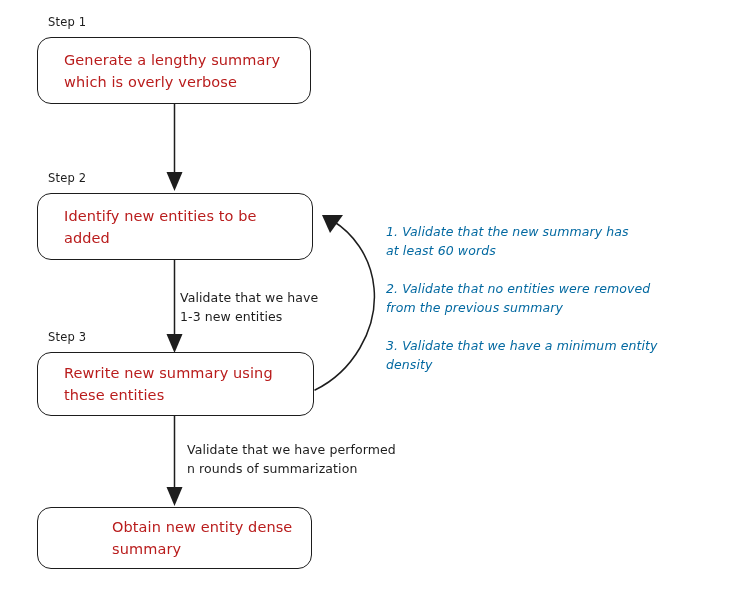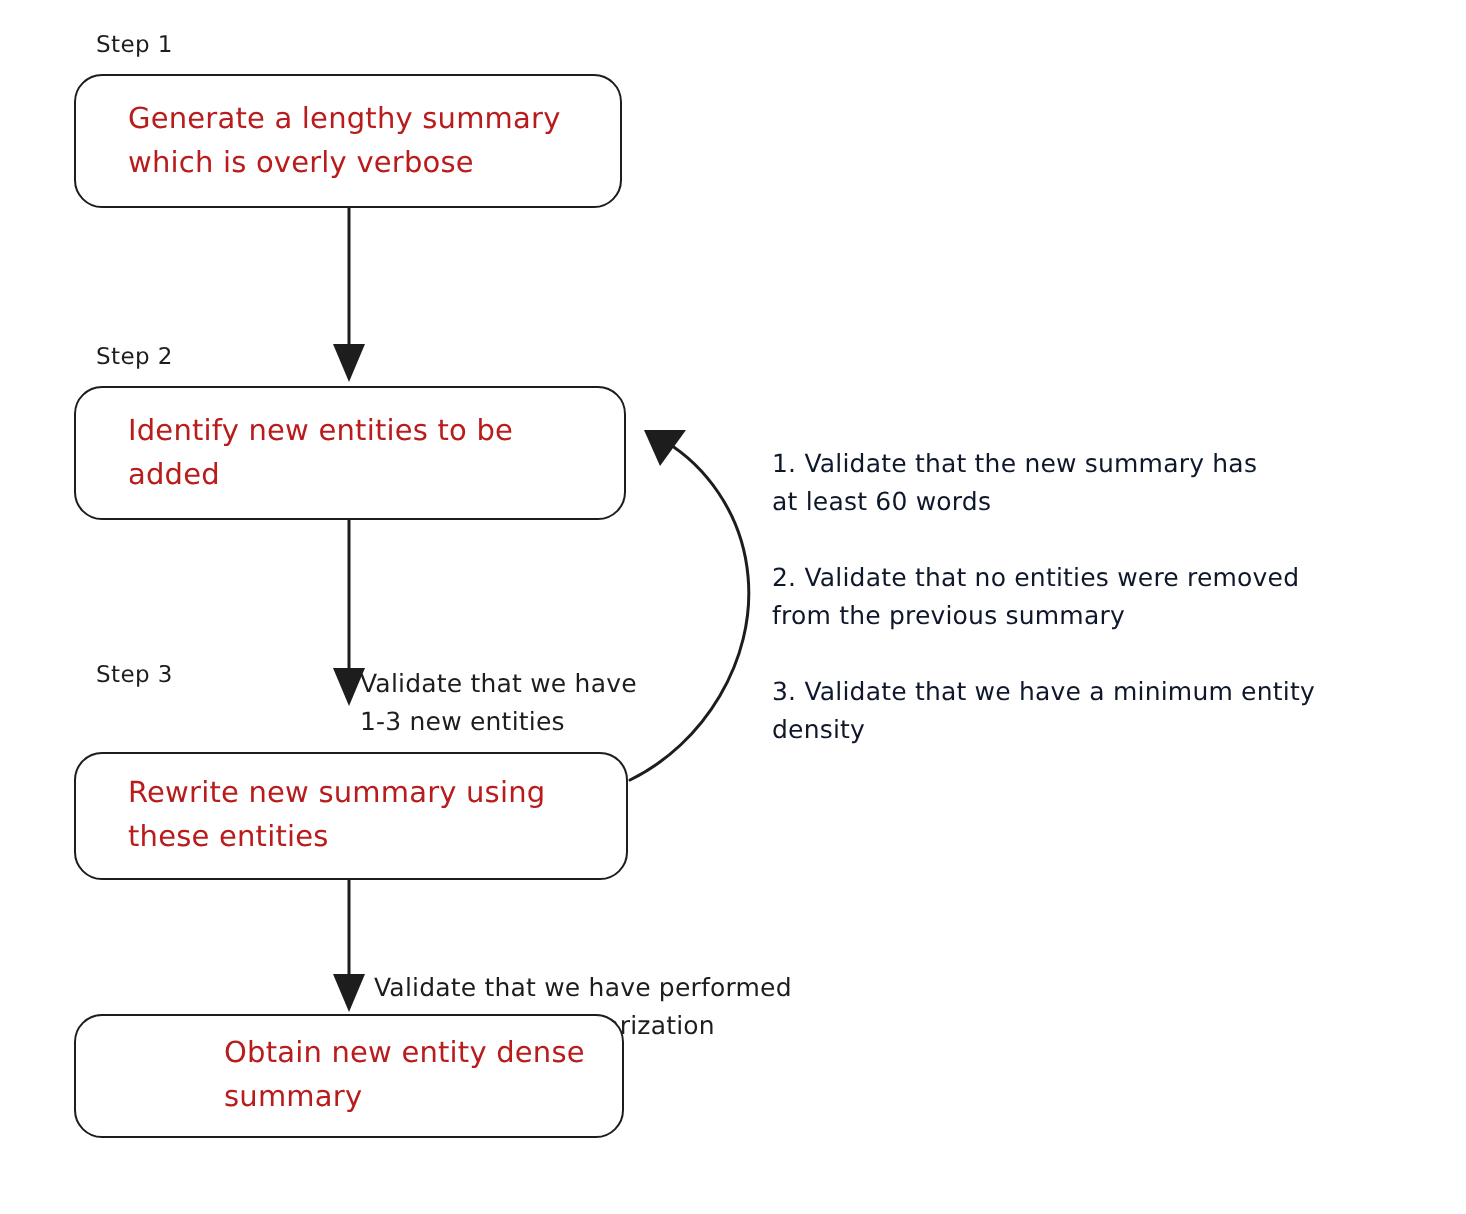--- a/index.html
+++ b/index.html
@@ -49,38 +49,38 @@
 
   
   .edge-label {
     position: absolute;
     font-family: "DejaVu Sans", sans-serif;
     font-size: 12.5px;
     line-height: 19px;
     color: #1d1d1d;
     white-space: pre-line;
     letter-spacing: 0.1px;
-    margin-top: 44px;
   }
 
   
   .validation-list {
     position: absolute;
     left: 386px;
     top: 222px;
     width: 320px;
   }
   .validation-item {
     font-family: "DejaVu Sans", sans-serif;
     font-size: 12.5px;
     line-height: 19px;
-    color: #0f172a;
+    color: #0369a1;
     margin-bottom: 19px;
     white-space: pre-line;
     letter-spacing: 0.1px;
+    font-style: italic;
   }
 
   
   #arrows {
     position: absolute;
     left: 0;
     top: 0;
     width: 733px;
     height: 607px;
     pointer-events: none;
@@ -132,21 +132,21 @@
   <div class="step-label" style="left:48px; top:171px;">Step 2</div>
   <div class="node" style="left:37px; top:193px; width:276px; height:67px;">
     <div class="node-text">Identify new entities to be
 added</div>
   </div>
 
   <div class="edge-label" style="left:180px; top:288px;">Validate that we have
 1-3 new entities</div>
 
   <div class="step-label" style="left:48px; top:330px;">Step 3</div>
-  <div class="node" style="left:37px; top:352px; width:277px; height:64px;margin-top:24px;">
+  <div class="node" style="left:37px; top:352px; width:277px; height:64px;">
     <div class="node-text">Rewrite new summary using
 these entities</div>
   </div>
 
   <div class="edge-label" style="left:187px; top:440px;">Validate that we have performed
 n rounds of summarization</div>
 
   <div class="step-label" style="left:48px; top:508px;">Step 4</div>
   <div class="node" style="left:37px; top:507px; width:275px; height:62px;padding-left:48px;">
     <div class="node-text">Obtain new entity dense

